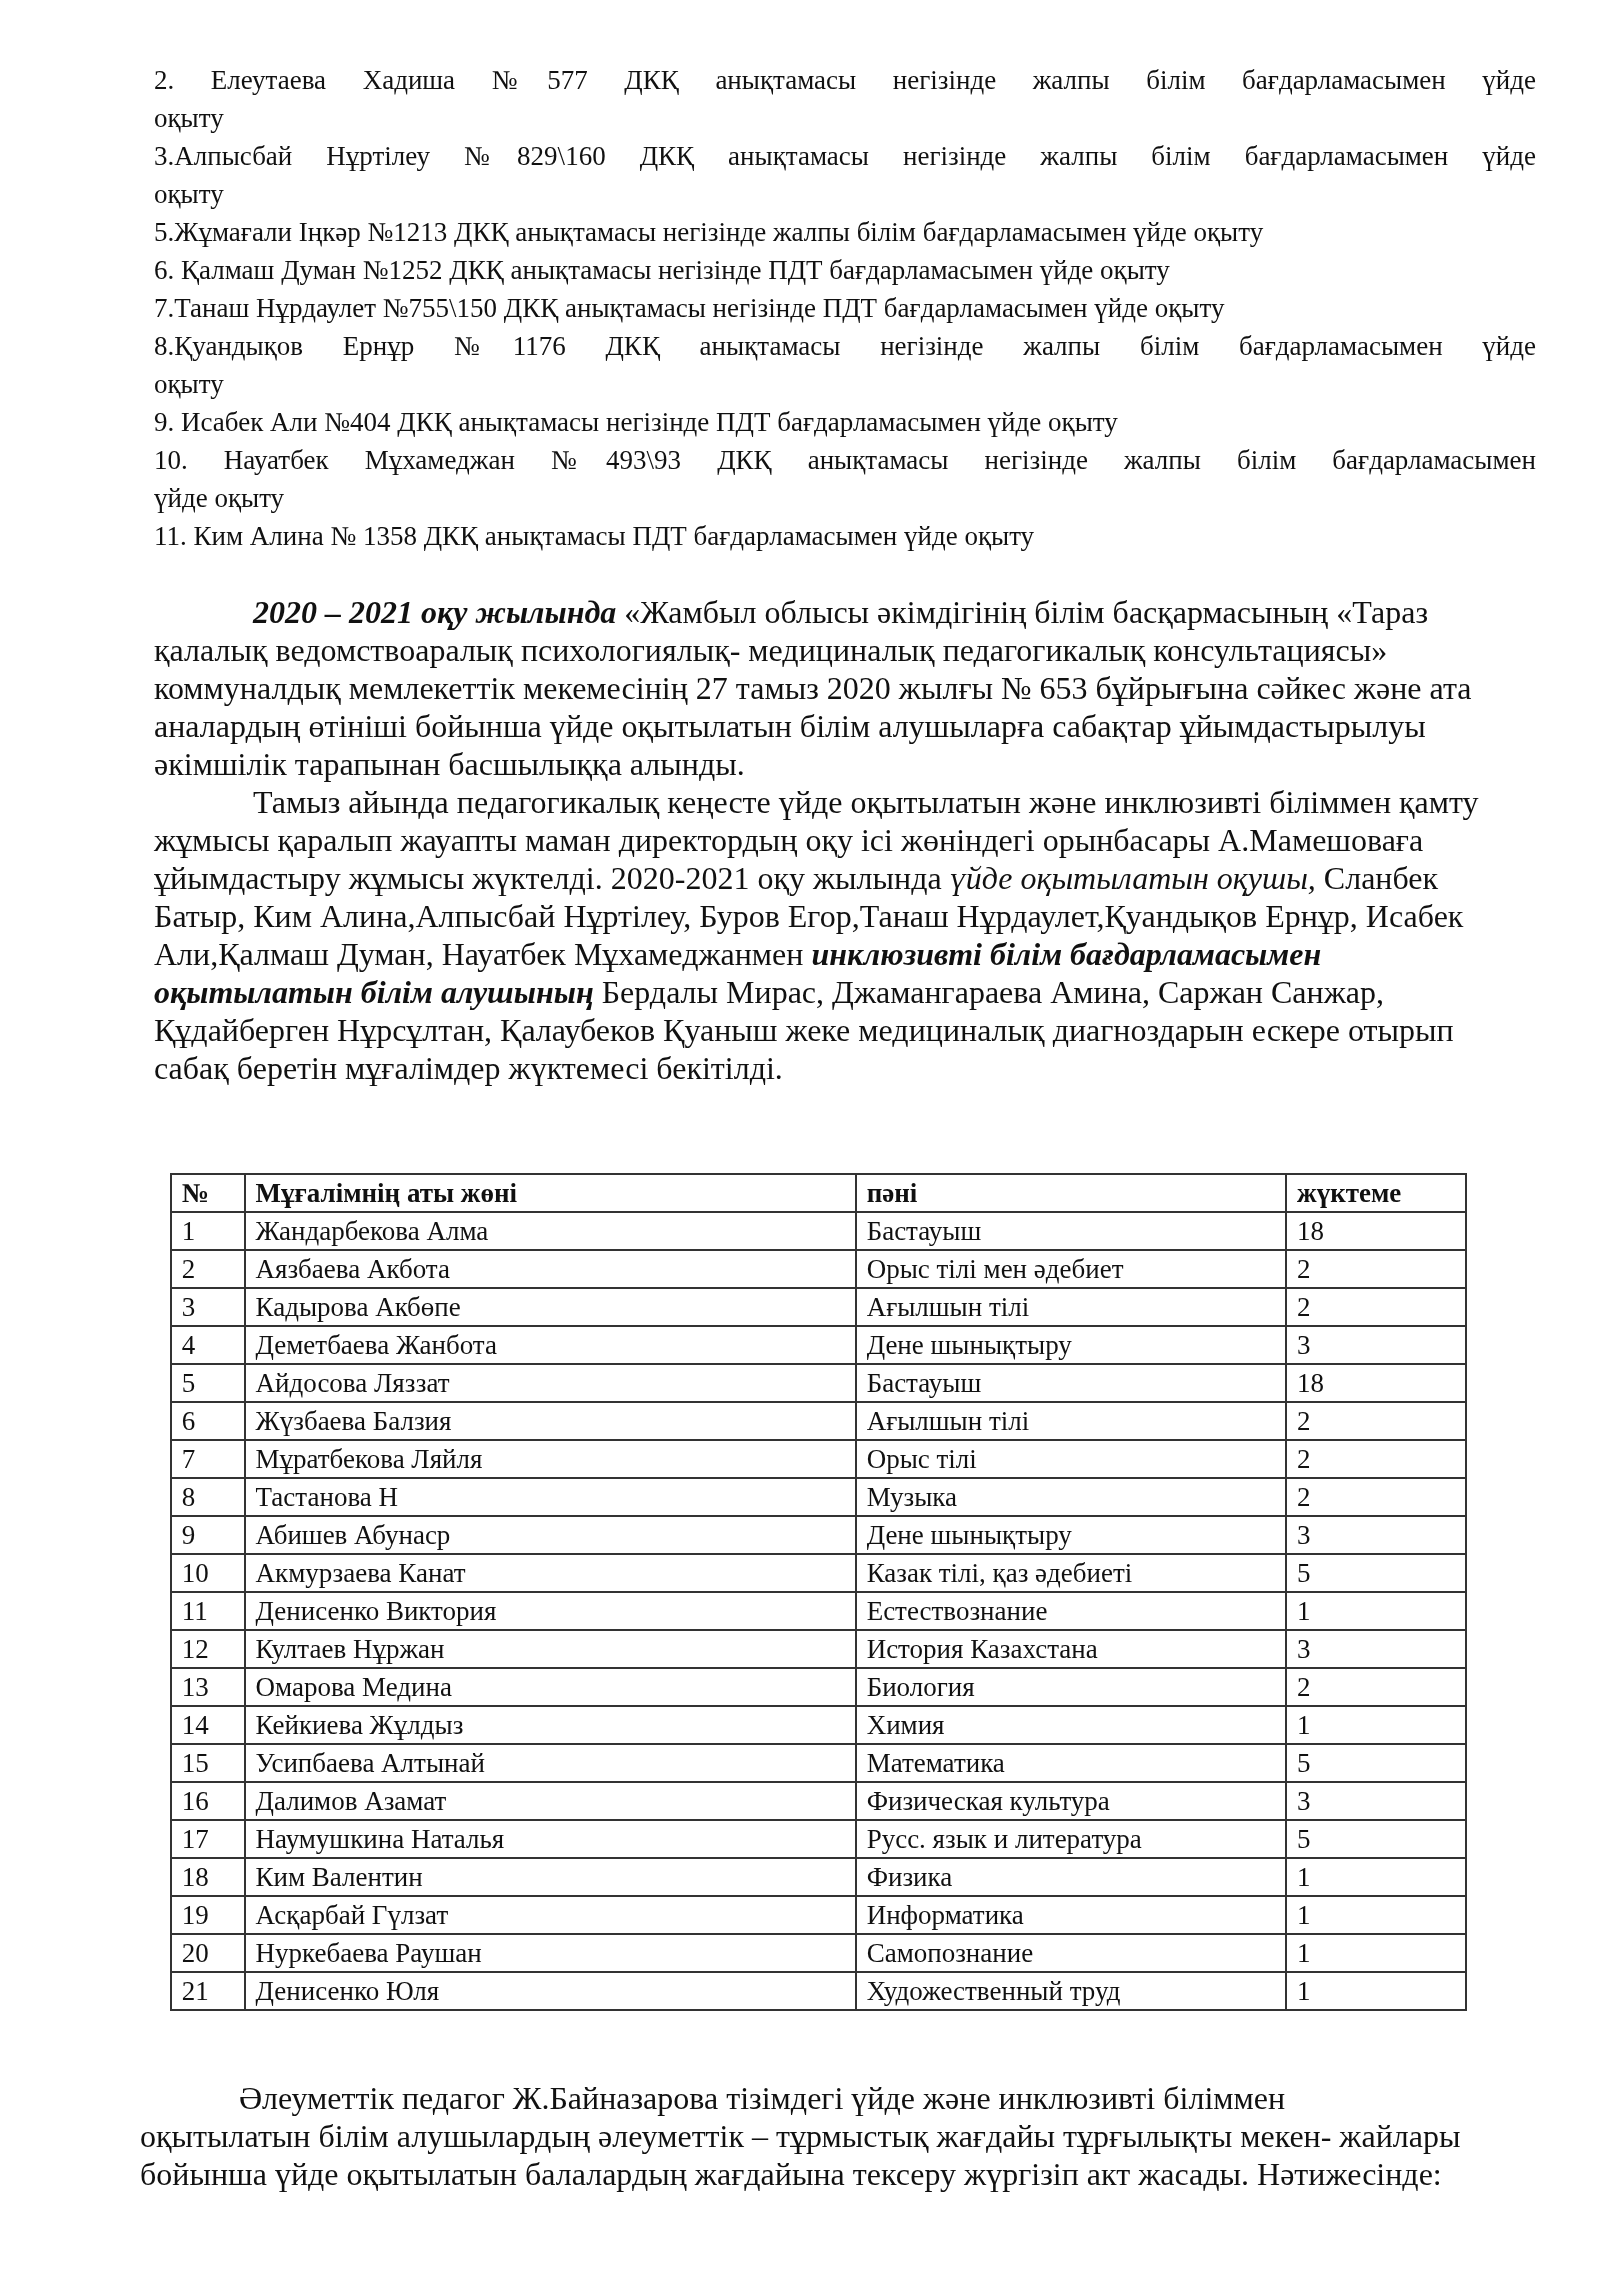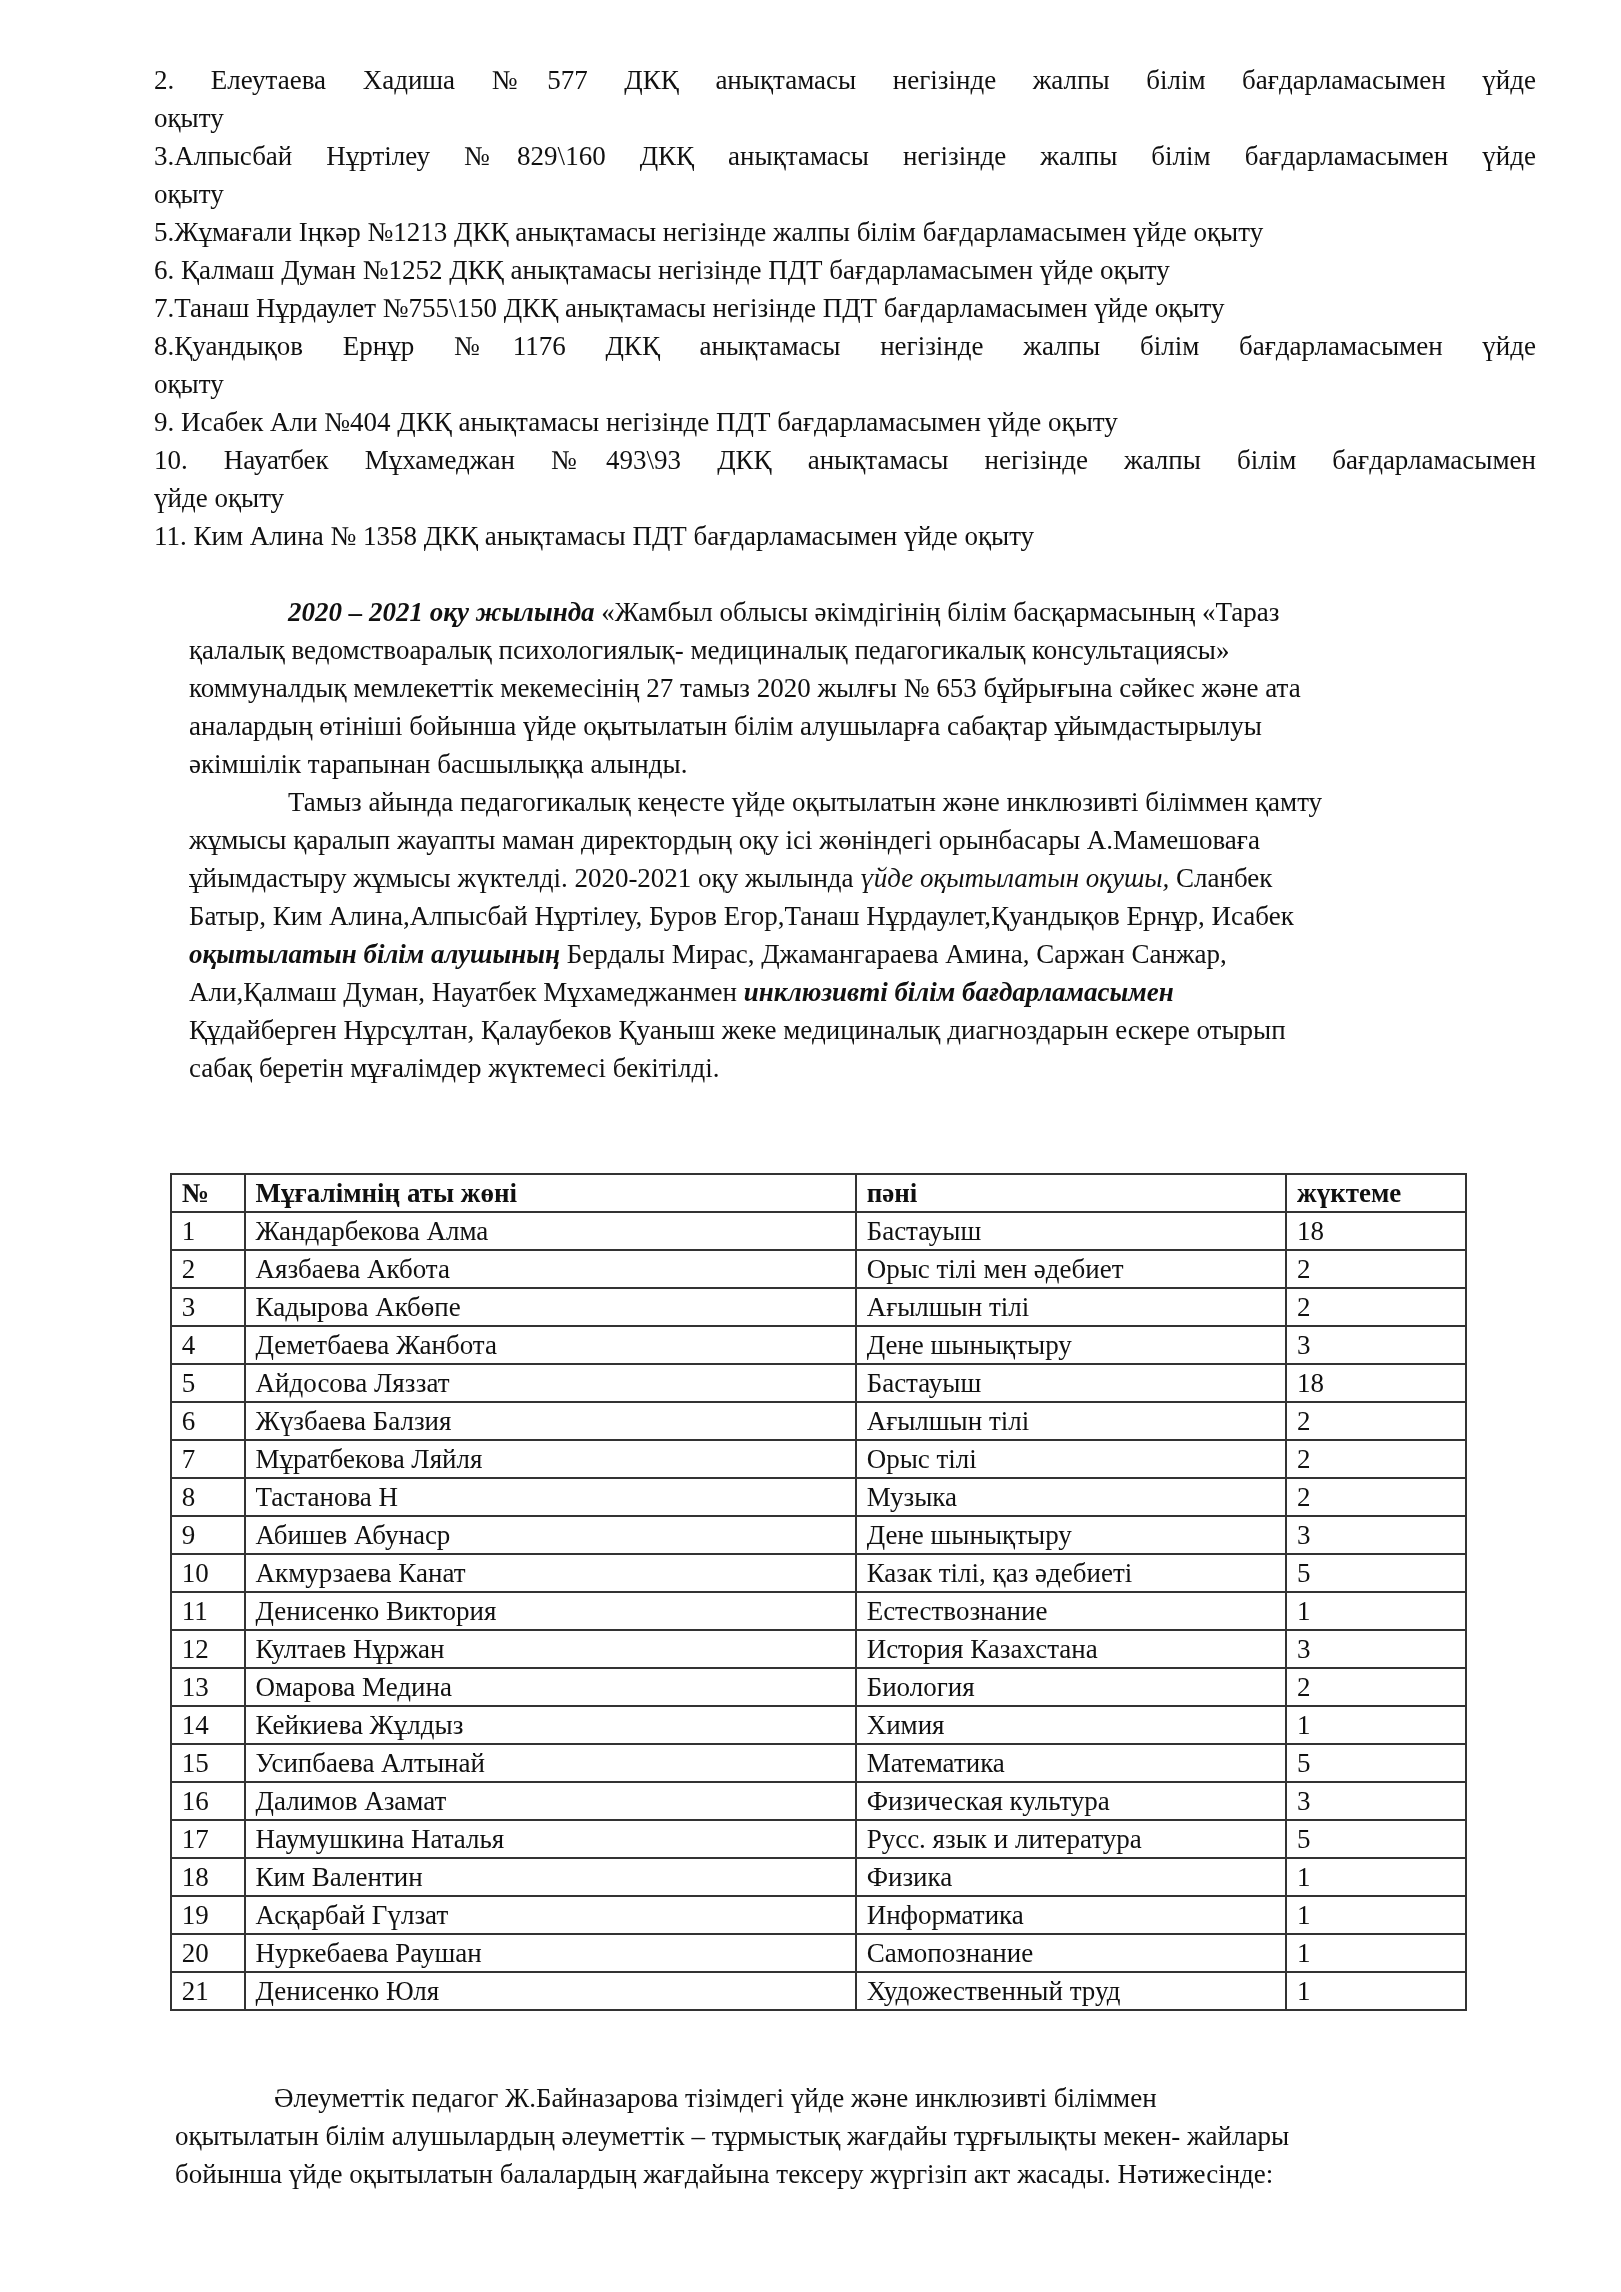--- a/index.html
+++ b/index.html
@@ -4,21 +4,21 @@
 <style>
   html, body { margin: 0; padding: 0; background: #ffffff; }
   body {
     width: 1621px; height: 2293px; position: relative; overflow: hidden;
     font-family: "Liberation Serif", "DejaVu Serif", serif;
     color: #111111;
   }
   .page { position: absolute; left: 154px; top: 61px; width: 1382px; }
   .line { font-size: 27px; line-height: 38px; white-space: nowrap; }
   .justify { text-align: justify; text-align-last: justify; white-space: normal; }
-  .para { font-size: 27px; line-height: 38px; margin-left: 35px; }
+  .para { font-size: 32px; line-height: 38px; }
   .para .l { display: block; white-space: nowrap; }
   .indent { padding-left: 99px; }
   .bi { font-weight: bold; font-style: italic; }
   .i { font-style: italic; }
   .gap1 { height: 38px; }
   table.load {
     position: absolute; left: 170px; top: 1173px;
     border-collapse: collapse; width: 1297px;
     font-size: 27px; line-height: 1;
   }
@@ -62,22 +62,22 @@
     <span class="l">коммуналдық мемлекеттік мекемесінің  27  тамыз 2020 жылғы № 653 бұйрығына сәйкес және ата</span>
     <span class="l">аналардың өтініші бойынша үйде оқытылатын білім алушыларға сабақтар ұйымдастырылуы</span>
     <span class="l">әкімшілік тарапынан басшылыққа алынды.</span>
   </div>
 
   <div class="para">
     <span class="l indent">Тамыз айында педагогикалық кеңесте үйде оқытылатын және инклюзивті біліммен қамту</span>
     <span class="l">жұмысы қаралып жауапты маман директордың оқу ісі жөніндегі орынбасары А.Мамешоваға</span>
     <span class="l"><span>ұйымдастыру жұмысы жүктелді. 2020-2021 оқу жылында </span><span class="i">үйде оқытылатын оқушы,</span><span> Сланбек</span></span>
     <span class="l">Батыр, Ким Алина,Алпысбай Нұртілеу, Буров Егор,Танаш Нұрдаулет,Қуандықов Ернұр, Исабек</span>
+    <span class="l"><span>Али,Қалмаш Думан, Науатбек Мұхамеджанмен </span><span class="bi">инклюзивті білім бағдарламасымен</span></span>
     <span class="l"><span class="bi">оқытылатын  білім алушының</span><span> Бердалы Мирас, Джамангараева Амина, Саржан Санжар,</span></span>
-    <span class="l"><span>Али,Қалмаш Думан, Науатбек Мұхамеджанмен </span><span class="bi">инклюзивті білім бағдарламасымен</span></span>
     <span class="l">Құдайберген Нұрсұлтан, Қалаубеков Қуаныш жеке медициналық диагноздарын ескере отырып</span>
     <span class="l">сабақ беретін мұғалімдер жүктемесі бекітілді.</span>
   </div>
 </div>
 
 <table class="load">
   <thead>
     <tr>
       <th class="c1">№</th>
       <th class="c2">Мұғалімнің аты жөні</th>

